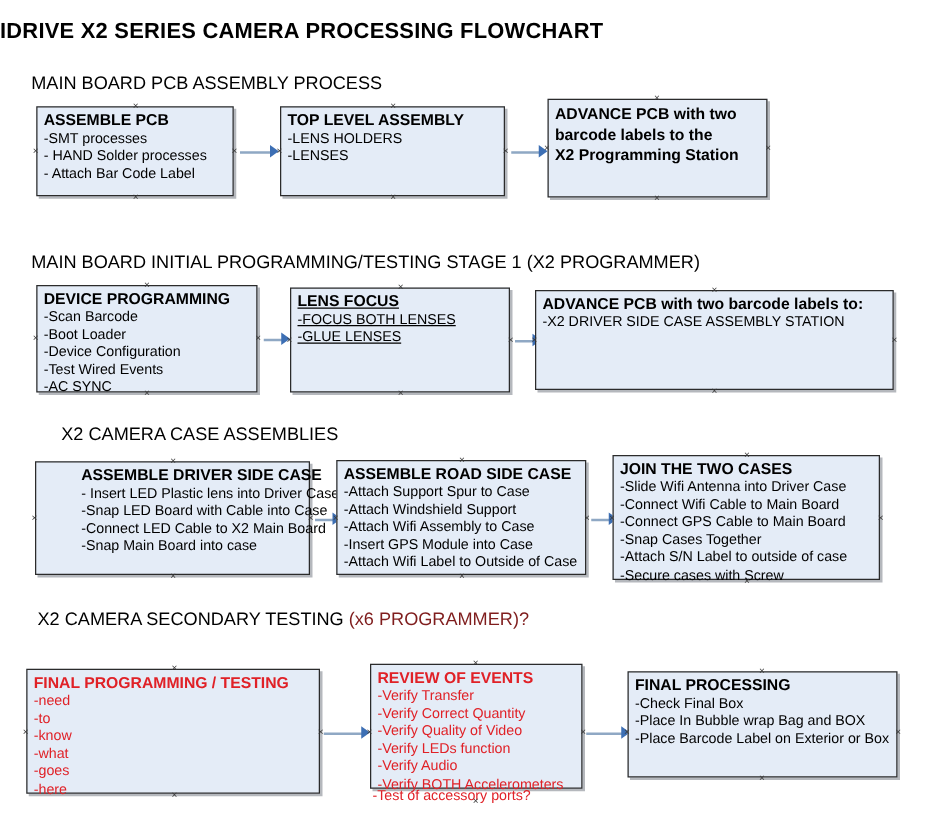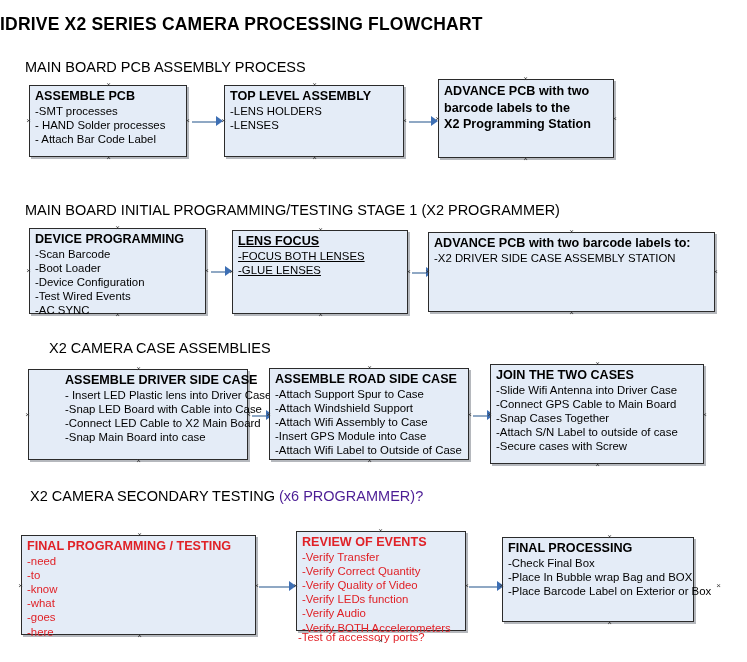--- a/index.html
+++ b/index.html
@@ -23,21 +23,21 @@
     color:#000;
   }
 
   .section-title{
     position:absolute;
     font-size:14.5px;
     font-weight:normal;
     color:#000;
     white-space:nowrap;
   }
-  .section-title .red{color:#4c1d95;}
+  .section-title .red{color:#7f1d1d;}
 
   
   .node{
     position:absolute;
     background:#e4ecf7;
     border:1.4px solid #2b2b2b;
     box-shadow:2px 2px 0 0 rgba(120,125,135,.55);
     box-sizing:border-box;
     padding:3px 5px 2px 5px;
     overflow:visible;
@@ -234,20 +234,21 @@
   <div class="hx" style="left:265px;top:411px;"></div>
   <div class="hx" style="left:466px;top:411px;"></div>
 
   <div class="conn" style="left:473px;top:415px;width:16px;"></div>
   <div class="arrow" style="left:487px;top:410px;"></div>
 
   <div class="node" style="left:490px;top:364px;width:214px;height:100px;">
     <div class="ttl">JOIN THE TWO CASES</div>
     <div class="body">
       <div class="ln">-Slide Wifi Antenna into Driver Case</div>
+      <div class="ln">-Connect Wifi Cable to Main Board</div>
       <div class="ln">-Connect GPS Cable to Main Board</div>
       <div class="ln">-Snap Cases Together</div>
       <div class="ln">-Attach S/N Label to outside of case</div>
       <div class="ln">-Secure cases with Screw</div>
     </div>
   </div>
   <div class="hx" style="left:594px;top:360px;"></div>
   <div class="hx" style="left:594px;top:461px;"></div>
   <div class="hx" style="left:486px;top:411px;"></div>
   <div class="hx" style="left:701px;top:411px;"></div>
@@ -288,21 +289,21 @@
   </div>
   <div class="overflow-line" style="left:298px;top:631px;">-Test of accessory ports?</div>
   <div class="hx" style="left:377px;top:527px;"></div>
   <div class="hx" style="left:377px;top:637px;"></div>
   <div class="hx" style="left:292px;top:582px;"></div>
   <div class="hx" style="left:463px;top:582px;"></div>
 
   <div class="conn" style="left:469px;top:586px;width:30px;"></div>
   <div class="arrow" style="left:497px;top:581px;"></div>
 
-  <div class="node" style="left:502px;top:537px;width:192px;height:85px;">
+  <div class="node" style="left:502px;top:537px;width:216px;height:85px;">
     <div class="ttl">FINAL PROCESSING</div>
     <div class="body">
       <div class="ln"> -Check Final Box</div>
       <div class="ln">-Place In Bubble wrap Bag and BOX</div>
       <div class="ln">-Place Barcode Label on Exterior or Box</div>
     </div>
   </div>
   <div class="hx" style="left:606px;top:533px;"></div>
   <div class="hx" style="left:606px;top:619px;"></div>
   <div class="hx" style="left:498px;top:582px;"></div>

